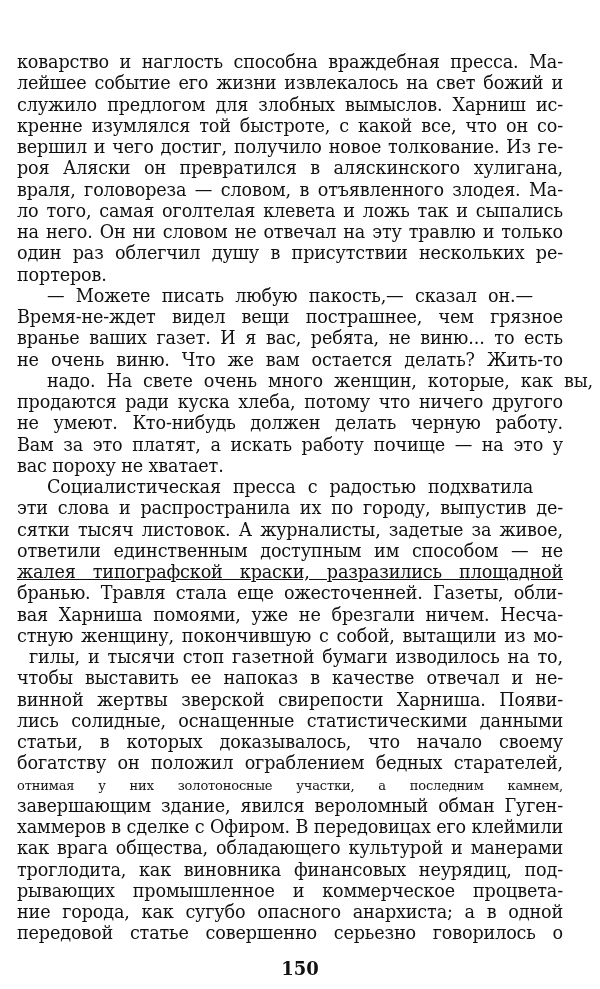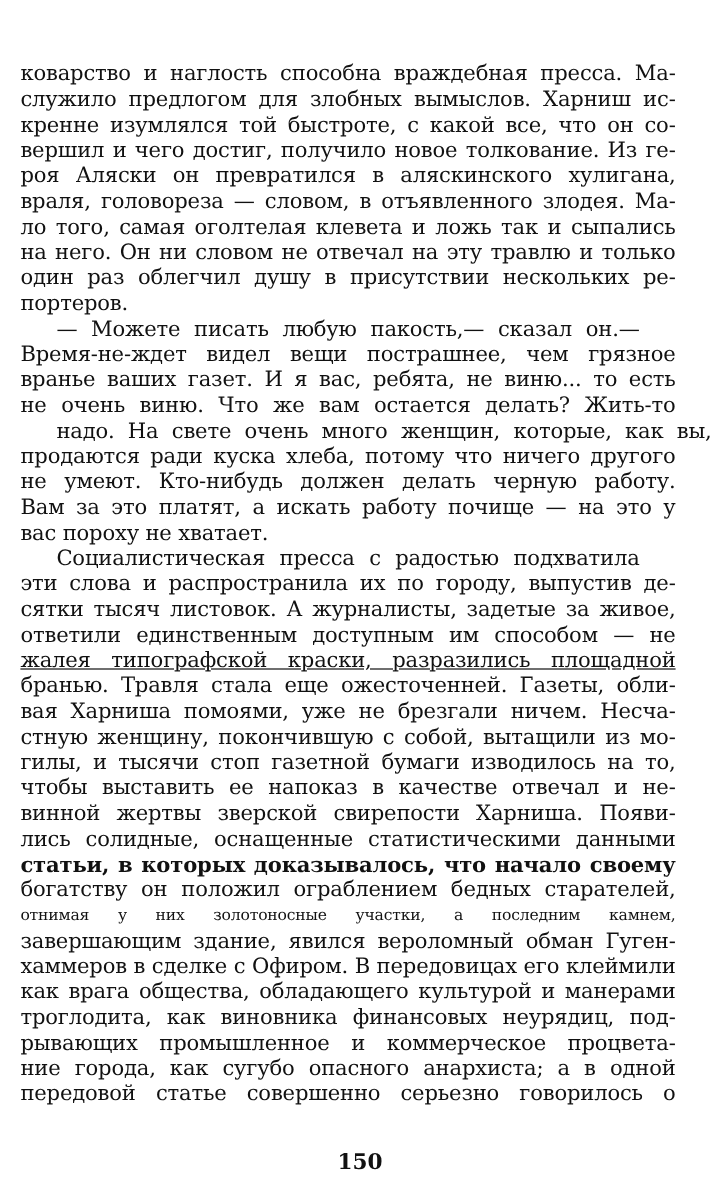--- a/index.html
+++ b/index.html
@@ -21,20 +21,21 @@
   .pagenum {
     position: absolute; left: 0; width: 600px; top: 958px; text-align: center;
     font-size: 18px; font-weight: bold; font-family: "DejaVu Serif", serif;
   }
 </style>
 </head>
 <body>
 
 <div class="page" id="page-body">
     <div class="line" style="height: 21.2619px; line-height: 21.2619px;"><span class="t" style="white-space: normal;">коварство и наглость способна враждебная пресса. Ма-</span></div>
+    <div class="line" style="height: 21.2619px; line-height: 21.2619px;"><span class="t" style="white-space: normal;">лейшее событие его жизни извлекалось на свет божий и</span></div>
     <div class="line" style="height: 21.2619px; line-height: 21.2619px;"><span class="t" style="white-space: normal;">служило предлогом для злобных вымыслов. Харниш ис-</span></div>
     <div class="line" style="height: 21.2619px; line-height: 21.2619px;"><span class="t" style="white-space: normal;">кренне изумлялся той быстроте, с какой все, что он со-</span></div>
     <div class="line" style="height: 21.2619px; line-height: 21.2619px;"><span class="t" style="white-space: normal;">вершил и чего достиг, получило новое толкование. Из ге-</span></div>
     <div class="line" style="height: 21.2619px; line-height: 21.2619px;"><span class="t" style="white-space: normal;">роя Аляски он превратился в аляскинского хулигана,</span></div>
     <div class="line" style="height: 21.2619px; line-height: 21.2619px;"><span class="t" style="white-space: normal;">враля, головореза — словом, в отъявленного злодея. Ма-</span></div>
     <div class="line" style="height: 21.2619px; line-height: 21.2619px;"><span class="t" style="white-space: normal;">ло того, самая оголтелая клевета и ложь так и сыпались</span></div>
     <div class="line" style="height: 21.2619px; line-height: 21.2619px;"><span class="t" style="white-space: normal;">на него. Он ни словом не отвечал на эту травлю и только</span></div>
     <div class="line" style="height: 21.2619px; line-height: 21.2619px;"><span class="t" style="white-space: normal;">один раз облегчил душу в присутствии нескольких ре-</span></div>
     <div class="line last" style="height: 21.2619px; line-height: 21.2619px;"><span class="t" style="white-space: normal;">портеров.</span></div>
     <div class="line indent" style="height: 21.2619px; line-height: 21.2619px;"><span class="t" style="white-space: normal;">— Можете писать любую пакость,— сказал он.—</span></div>
@@ -47,25 +48,25 @@
     <div class="line" style="height: 21.2619px; line-height: 21.2619px;"><span class="t" style="white-space: normal;">Вам за это платят, а искать работу почище — на это у</span></div>
     <div class="line last" style="height: 21.2619px; line-height: 21.2619px;"><span class="t" style="white-space: normal;">вас пороху не хватает.</span></div>
     <div class="line indent" style="height: 21.2619px; line-height: 21.2619px;"><span class="t" style="white-space: normal;">Социалистическая пресса с радостью подхватила</span></div>
     <div class="line" style="height: 21.2619px; line-height: 21.2619px;"><span class="t" style="white-space: normal;">эти слова и распространила их по городу, выпустив де-</span></div>
     <div class="line" style="height: 21.2619px; line-height: 21.2619px;"><span class="t" style="white-space: normal;">сятки тысяч листовок. А журналисты, задетые за живое,</span></div>
     <div class="line" style="height: 21.2619px; line-height: 21.2619px;"><span class="t" style="white-space: normal;">ответили единственным доступным им способом — не</span></div>
     <div class="line" style="height: 21.2619px; line-height: 21.2619px;"><span class="t" style="white-space: normal; text-decoration: underline;">жалея типографской краски, разразились площадной</span></div>
     <div class="line" style="height: 21.2619px; line-height: 21.2619px;"><span class="t" style="white-space: normal;">бранью. Травля стала еще ожесточенней. Газеты, обли-</span></div>
     <div class="line" style="height: 21.2619px; line-height: 21.2619px;"><span class="t" style="white-space: normal;">вая Харниша помоями, уже не брезгали ничем. Несча-</span></div>
     <div class="line" style="height: 21.2619px; line-height: 21.2619px;"><span class="t" style="white-space: normal;">стную женщину, покончившую с собой, вытащили из мо-</span></div>
-    <div class="line" style="height: 21.2619px; line-height: 21.2619px;"><span class="t" style="white-space: normal;">гилы, и тысячи стоп газетной бумаги изводилось на то,</span></div>
+    <div class="line" style="height: 21.2619px; line-height: 21.2619px; margin-left: 12px;"><span class="t" style="white-space: normal;">гилы, и тысячи стоп газетной бумаги изводилось на то,</span></div>
     <div class="line" style="height: 21.2619px; line-height: 21.2619px;"><span class="t" style="white-space: normal;">чтобы выставить ее напоказ в качестве отвечал и не-</span></div>
     <div class="line" style="height: 21.2619px; line-height: 21.2619px;"><span class="t" style="white-space: normal;">винной жертвы зверской свирепости Харниша. Появи-</span></div>
     <div class="line" style="height: 21.2619px; line-height: 21.2619px;"><span class="t" style="white-space: normal;">лись солидные, оснащенные статистическими данными</span></div>
-    <div class="line" style="height: 21.2619px; line-height: 21.2619px;"><span class="t" style="white-space: normal; font-weight: bold;">статьи, в которых доказывалось, что начало своему</span></div>
+    <div class="line" style="height: 21.2619px; line-height: 21.2619px;"><span class="t" style="white-space: normal;">статьи, в которых доказывалось, что начало своему</span></div>
     <div class="line" style="height: 21.2619px; line-height: 21.2619px;"><span class="t" style="white-space: normal;">богатству он положил ограблением бедных старателей,</span></div>
     <div class="line" style="height: 21.2619px; line-height: 21.2619px; font-size: 13px;"><span class="t" style="white-space: normal;">отнимая у них золотоносные участки, а последним камнем,</span></div>
     <div class="line" style="height: 21.2619px; line-height: 21.2619px;"><span class="t" style="white-space: normal;">завершающим здание, явился вероломный обман Гуген-</span></div>
     <div class="line" style="height: 21.2619px; line-height: 21.2619px;"><span class="t" style="white-space: normal;">хаммеров в сделке с Офиром. В передовицах его клеймили</span></div>
     <div class="line" style="height: 21.2619px; line-height: 21.2619px;"><span class="t" style="white-space: normal;">как врага общества, обладающего культурой и манерами</span></div>
     <div class="line" style="height: 21.2619px; line-height: 21.2619px;"><span class="t" style="white-space: normal;">троглодита, как виновника финансовых неурядиц, под-</span></div>
     <div class="line" style="height: 21.2619px; line-height: 21.2619px;"><span class="t" style="white-space: normal;">рывающих промышленное и коммерческое процвета-</span></div>
     <div class="line" style="height: 21.2619px; line-height: 21.2619px;"><span class="t" style="white-space: normal;">ние города, как сугубо опасного анархиста; а в одной</span></div>
     <div class="line" style="height: 21.2619px; line-height: 21.2619px;"><span class="t" style="white-space: normal;">передовой статье совершенно серьезно говорилось о</span></div>
   </div>

